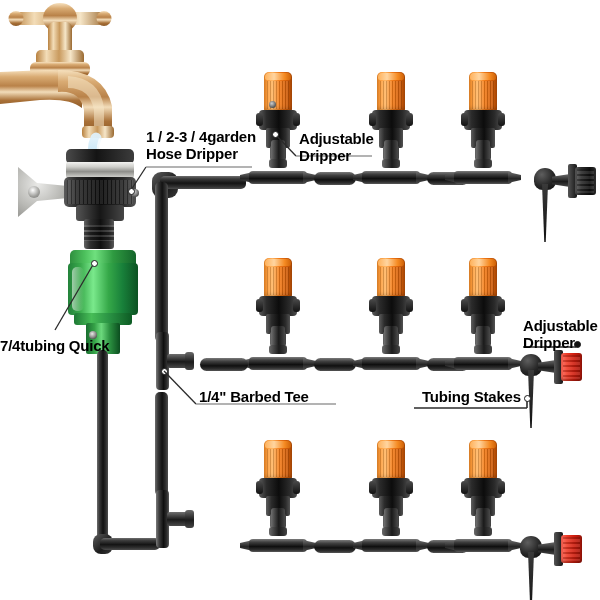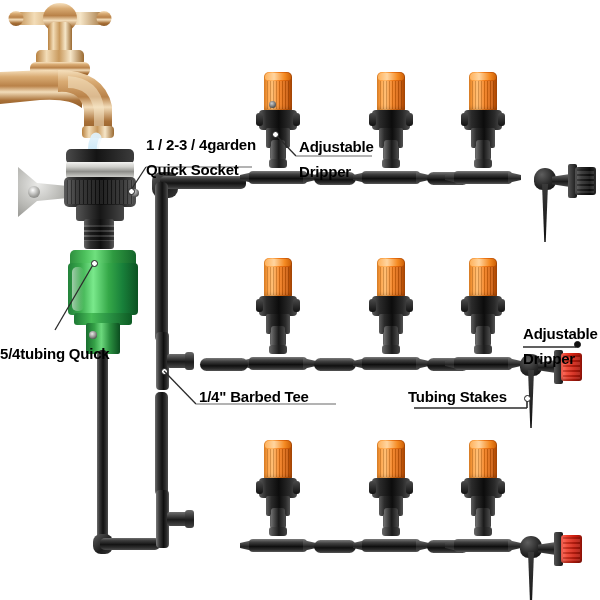--- a/index.html
+++ b/index.html
@@ -6,21 +6,21 @@
   body{width:600px;height:600px;overflow:hidden;
        font-family:"Liberation Sans", sans-serif;}
   #stage{position:relative;width:600px;height:600px;background:#ffffff;}
 
   
   .abs{position:absolute;}
 
   
   .label{position:absolute;font-weight:bold;color:#000;line-height:1.12;
          font-size:15px;letter-spacing:-0.2px;white-space:nowrap;}
-  .label.two span{display:block;margin-top:8px;}
+  .label.two span{display:block;}
   .dot{position:absolute;width:5px;height:5px;border-radius:50%;
        border:1.4px solid #1a1a1a;background:#fff;}
 
   
   .tube{position:absolute;border-radius:5px;
         background:linear-gradient(to bottom,#6d6d6d 0%,#3a3a3a 22%,#141414 55%,#2e2e2e 80%,#4c4c4c 100%);}
   .tube.v{background:linear-gradient(to right,#6d6d6d 0%,#3a3a3a 22%,#121212 55%,#2e2e2e 80%,#4f4f4f 100%);}
 
   
   .elbow{position:absolute;width:26px;height:26px;border-radius:9px;
@@ -399,37 +399,37 @@
     <line x1="523" y1="347" x2="576" y2="347" stroke="#2b2b2b" stroke-width="1.6"></line>
   </svg>
   <div class="dot" style="left:128px;top:188px;"></div>
   <div class="dot" style="left:272px;top:131px;"></div>
   <div class="dot" style="left:91px;top:260px;"></div>
   <div class="dot" style="left:524px;top:395px;"></div>
   <div class="dot" style="left:574px;top:341px;background:#111;"></div>
 
   <div class="label two" style="left:146px;top:129px;">
     <span>1 / 2-3 / 4garden</span>
-    <span>Quick Socket</span>
+    <span>Hose Dripper</span>
   </div>
 
   <div class="label two" style="left:299px;top:131px;">
     <span>Adjustable</span>
     <span>Dripper</span>
   </div>
 
   <div class="label two" style="left:0px;top:338px;">
-    <span>5/4tubing Quick</span>
+    <span>7/4tubing Quick</span>
   </div>
 
   <div class="label" style="left:199px;top:389px;">
     <span>1/4" Barbed Tee</span>
   </div>
 
-  <div class="label" style="left:408px;top:389px;">
+  <div class="label" style="left:422px;top:389px;">
     <span>Tubing Stakes</span>
   </div>
 
   <div class="label two" style="left:523px;top:318px;">
     <span>Adjustable</span>
     <span>Dripper</span>
   </div>
 
 </div>
 

